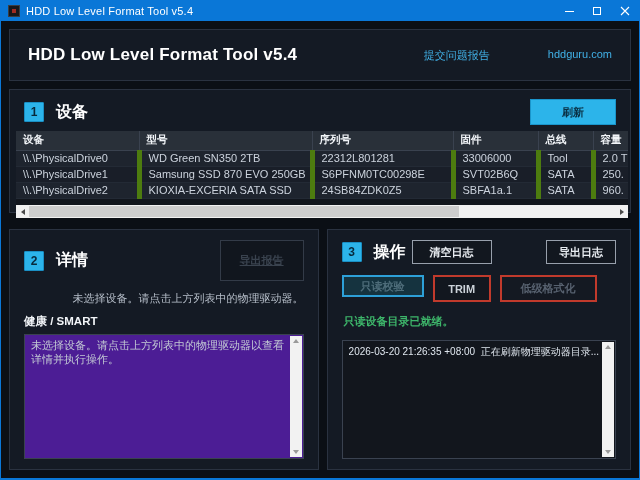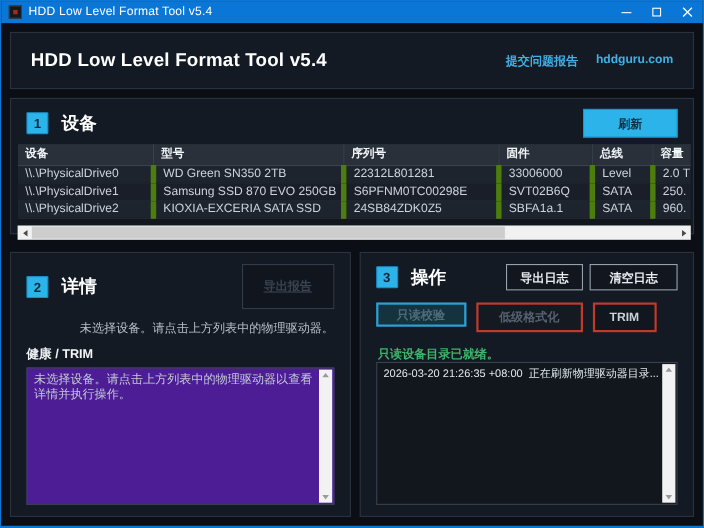--- a/index.html
+++ b/index.html
@@ -16,21 +16,21 @@
   .glyph-min { width:9px; height:1px; background:#fff; display:block; }
   .glyph-max { width:8px; height:8px; border:1px solid #fff; display:block; }
 
   
   .content { flex:1; padding:8px; display:flex; flex-direction:column; }
   .panel { background:#141a24; border:1px solid #2a3240; }
 
   .header-panel { height:52px; display:flex; align-items:center; padding:0 18px; margin-bottom:8px; flex:0 0 auto; }
   .page-title { color:#fff; font-size:17px; font-weight:bold; letter-spacing:.2px; }
   .hdr-links { margin-left:auto; display:flex; gap:16px; }
-  .hdr-links a { color:#41b0e6; font-size:11px; font-weight:bold; text-decoration:none; cursor:pointer; }
+  .hdr-links a { color:#41b0e6; font-size:11px; font-weight:normal; text-decoration:none; cursor:pointer;margin-left:42px; }
 
   .badge { width:20px; height:20px; background:#2cb4ea; border:1px solid #1a8fc4; color:#07293b; font-size:12px; font-weight:bold; display:flex; align-items:center; justify-content:center; border-radius:1px; flex:0 0 auto; }
   .section-title { color:#fff; font-size:16px; font-weight:bold; margin-left:12px; }
 
   .btn { font-family:"Liberation Sans",sans-serif; font-size:11px; font-weight:bold; border-radius:0; cursor:pointer; background:#12171f; }
   .btn-primary { background:#2cb4ea; border:1px solid #1a95cb; color:#0a3146; }
   .btn-outline { border:1px solid #98a0ac; color:#e8ecf1; }
   .btn-blue { border:2px solid #2da0d8; background:#15333f; color:#4e6d7a; }
   .btn-red { border:2px solid #c13a2c; background:#141922; color:#57616f; }
   .btn-red-lit { border:2px solid #c13a2c; background:#12171f; color:#ccd2d9; }
@@ -75,21 +75,21 @@
   .ops-head { display:flex; align-items:center; }
   .ops-head .btn-outline { height:24px; }
   .export-log-btn { margin-left:auto; width:70px; }
   .clear-log-btn { margin-left:6px; width:80px; }
   .ops-row2 { display:flex; gap:9px; margin-top:11px; }
   .verify-btn { width:82px; height:22px; }
   .trim-btn { width:58px; height:27px; }
   .llf-btn { width:97px; height:27px; }
   .ops-row3 { display:flex; justify-content:flex-end; margin-top:8px; }
   .stop-btn { width:64px; height:24px; }
-  .status-green { color:#3db56a; font-size:11px; font-weight:bold; margin:12px 0 0 2px; }
+  .status-green { color:#3db56a; font-size:11px; font-weight:bold; margin:12px 0 11px 2px; }
   .logbox { background:#12161d; border:1px solid #3a4250; flex:1; position:relative; overflow:hidden; }
   .logbox .log-inner { padding:4px 16px 4px 6px; }
   .log-line { color:#dfe6ee; font-family:Liberation Sans, sans-serif; font-size:10px; line-height:13px; white-space:pre; overflow:hidden; }
 </style>
 </head>
 <body>
 
 <div class="window">
 
   <div class="titlebar">
@@ -145,21 +145,21 @@
               <th>总线</th>
               <th>容量</th>
             </tr>
           </thead>
           <tbody>
             <tr>
               <td>\\.\PhysicalDrive0</td>
               <td>WD Green SN350 2TB</td>
               <td>22312L801281</td>
               <td>33006000</td>
-              <td>Level</td>
+              <td>Tool</td>
               <td>2.0 T</td>
             </tr>
             <tr>
               <td>\\.\PhysicalDrive1</td>
               <td>Samsung SSD 870 EVO 250GB</td>
               <td>S6PFNM0TC00298E</td>
               <td>SVT02B6Q</td>
               <td>SATA</td>
               <td>250.</td>
             </tr>
@@ -187,41 +187,41 @@
 
     <div class="columns">
 
       <div class="panel section2">
         <div class="sec-head" style="padding:0;">
           <span class="badge">2</span>
           <span class="section-title">详情</span>
           <button class="btn btn-disabled export-report-btn">导出报告</button>
         </div>
         <div class="muted-line">未选择设备。请点击上方列表中的物理驱动器。</div>
-        <div class="smart-label">健康 / TRIM</div>
+        <div class="smart-label">健康 / SMART</div>
         <div class="textbox">
           <div class="tb-inner">未选择设备。请点击上方列表中的物理驱动器以查看详情并执行操作。</div>
           <div class="vscroll">
             <span class="tri-u"></span>
             <span class="tri-d"></span>
           </div>
         </div>
       </div>
 
       <div class="panel section3">
         <div class="ops-head">
           <span class="badge">3</span>
           <span class="section-title">操作</span>
+          <button class="btn btn-outline clear-log-btn">清空日志</button>
           <button class="btn btn-outline export-log-btn">导出日志</button>
-          <button class="btn btn-outline clear-log-btn">清空日志</button>
         </div>
         <div class="ops-row2">
           <button class="btn btn-blue verify-btn">只读校验</button>
+          <button class="btn btn-red-lit trim-btn">TRIM</button>
           <button class="btn btn-red llf-btn">低级格式化</button>
-          <button class="btn btn-red-lit trim-btn">TRIM</button>
         </div>
         <div class="status-green">只读设备目录已就绪。</div>
         <div class="logbox">
           <div class="log-inner">
             <div class="log-line">2026-03-20 21:26:35 +08:00  正在刷新物理驱动器目录...</div>
           </div>
           <div class="vscroll">
             <span class="tri-u"></span>
             <span class="tri-d"></span>
           </div>

